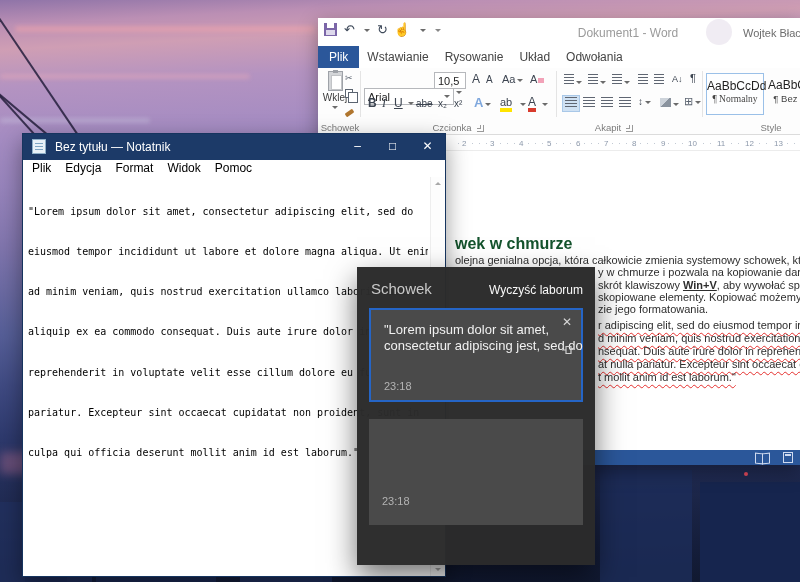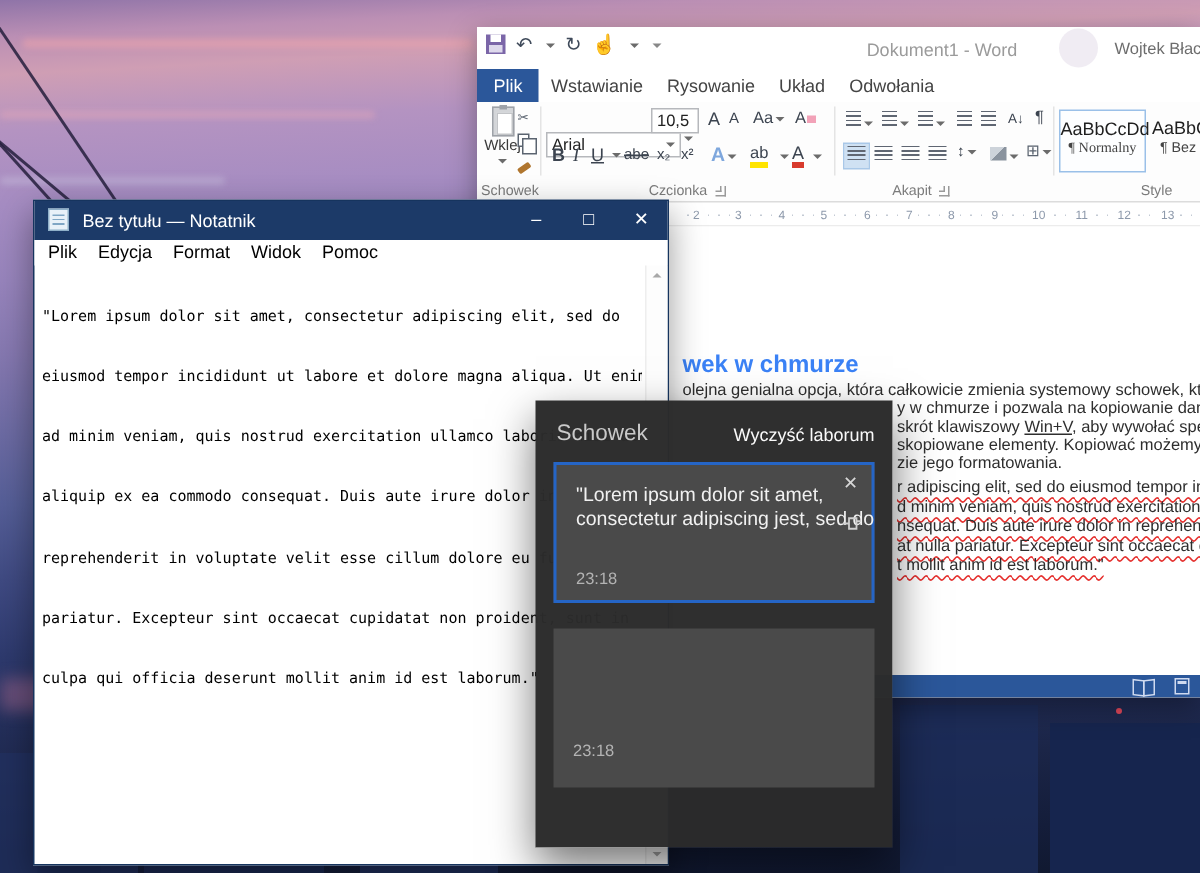--- a/index.html
+++ b/index.html
@@ -65,25 +65,25 @@
   .wgl { position:absolute; top:102px; left:0; width:100%; height:15px; font-size:9.5px;
          color:#7b7b7b; border-bottom:1px solid #dcdcdc; background:#fdfdfd; }
   .glab { position:absolute; top:2px; text-align:center; }
   .wrul { position:absolute; top:118px; left:0; width:100%; height:15px; background:#fff;
           border-bottom:1px solid #ececec; font-size:8px; color:#8d99ab; }
   .wrul:before { content:""; position:absolute; left:140px; right:0; top:7px; height:1px;
           background:repeating-linear-gradient(90deg,#c3cad4 0 1px,transparent 1px 7px); }
   .rn { position:absolute; top:3px; background:#fff; padding:0 2px; }
   .wdoc { position:absolute; top:133px; left:0; width:100%; height:299px; background:#fff; }
   .dhead { position:absolute; left:137px; top:84px; font-size:16px; font-weight:bold;
-           color:#3b82f6; white-space:nowrap; }
+           color:#14532d; white-space:nowrap; }
   .dline { position:absolute; white-space:nowrap; font-size:11px; color:#2e2e2e; }
   .sq { text-decoration:underline; text-decoration-style:wavy; text-decoration-color:#e5302e;
         text-decoration-thickness:1px; text-underline-offset:2.5px; }
-  .winv { font-weight:normal; text-decoration:underline;margin-top:16px; }
+  .winv { font-weight:bold; text-decoration:underline;margin-top:16px; }
   .wst { position:absolute; left:0; bottom:0; width:100%; height:15px; background:#2b579a; }
   .stbook { position:absolute; left:437px; top:3px; width:14px; height:9px; }
   .stbook:before, .stbook:after { content:""; position:absolute; top:0; width:6px; height:9px;
         border:1px solid #cfdaf0; }
   .stbook:before { left:0; transform:skewY(6deg); }
   .stbook:after  { left:7px; transform:skewY(-6deg); }
   .stpage { position:absolute; left:465px; top:2px; width:10px; height:11px; border:1px solid #cfdaf0; }
   .stpage:before { content:""; position:absolute; left:1px; top:1px; width:6px; height:2px; background:#cfdaf0; }
 
   

